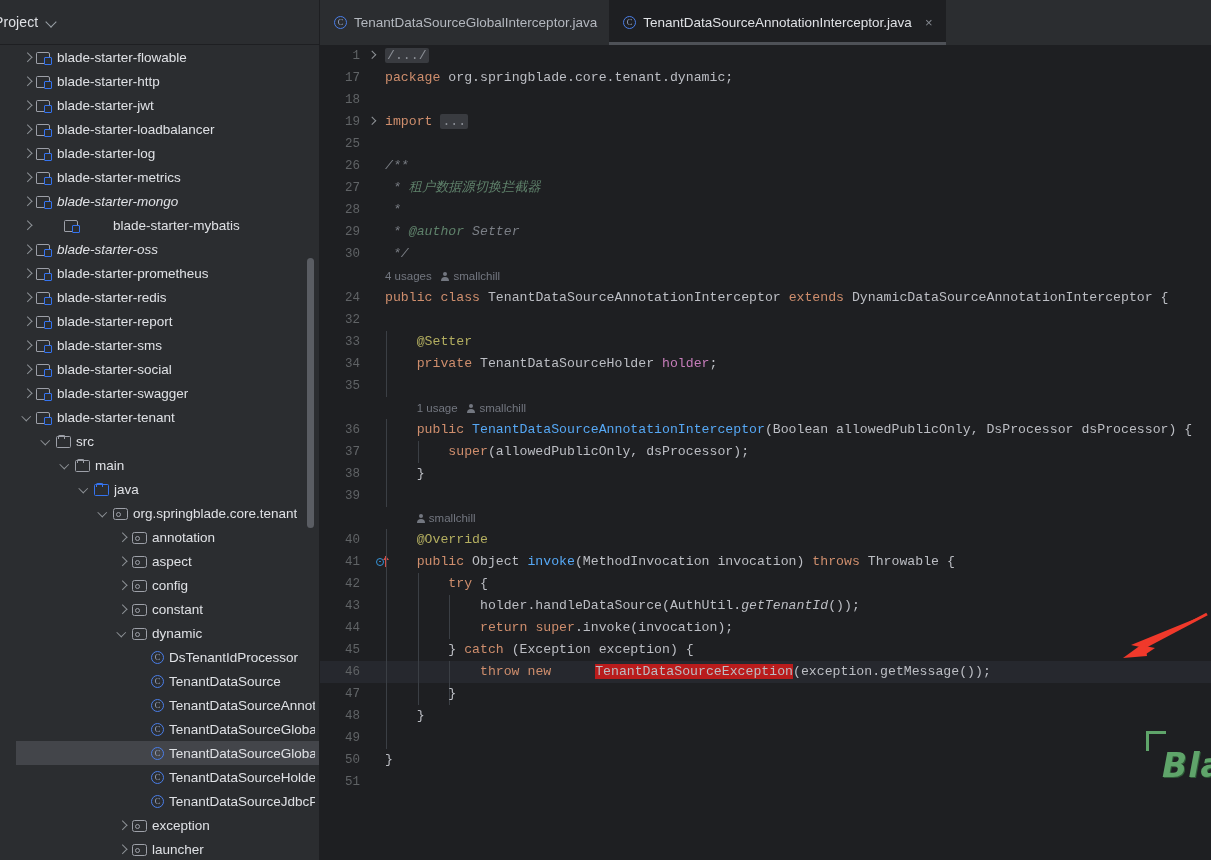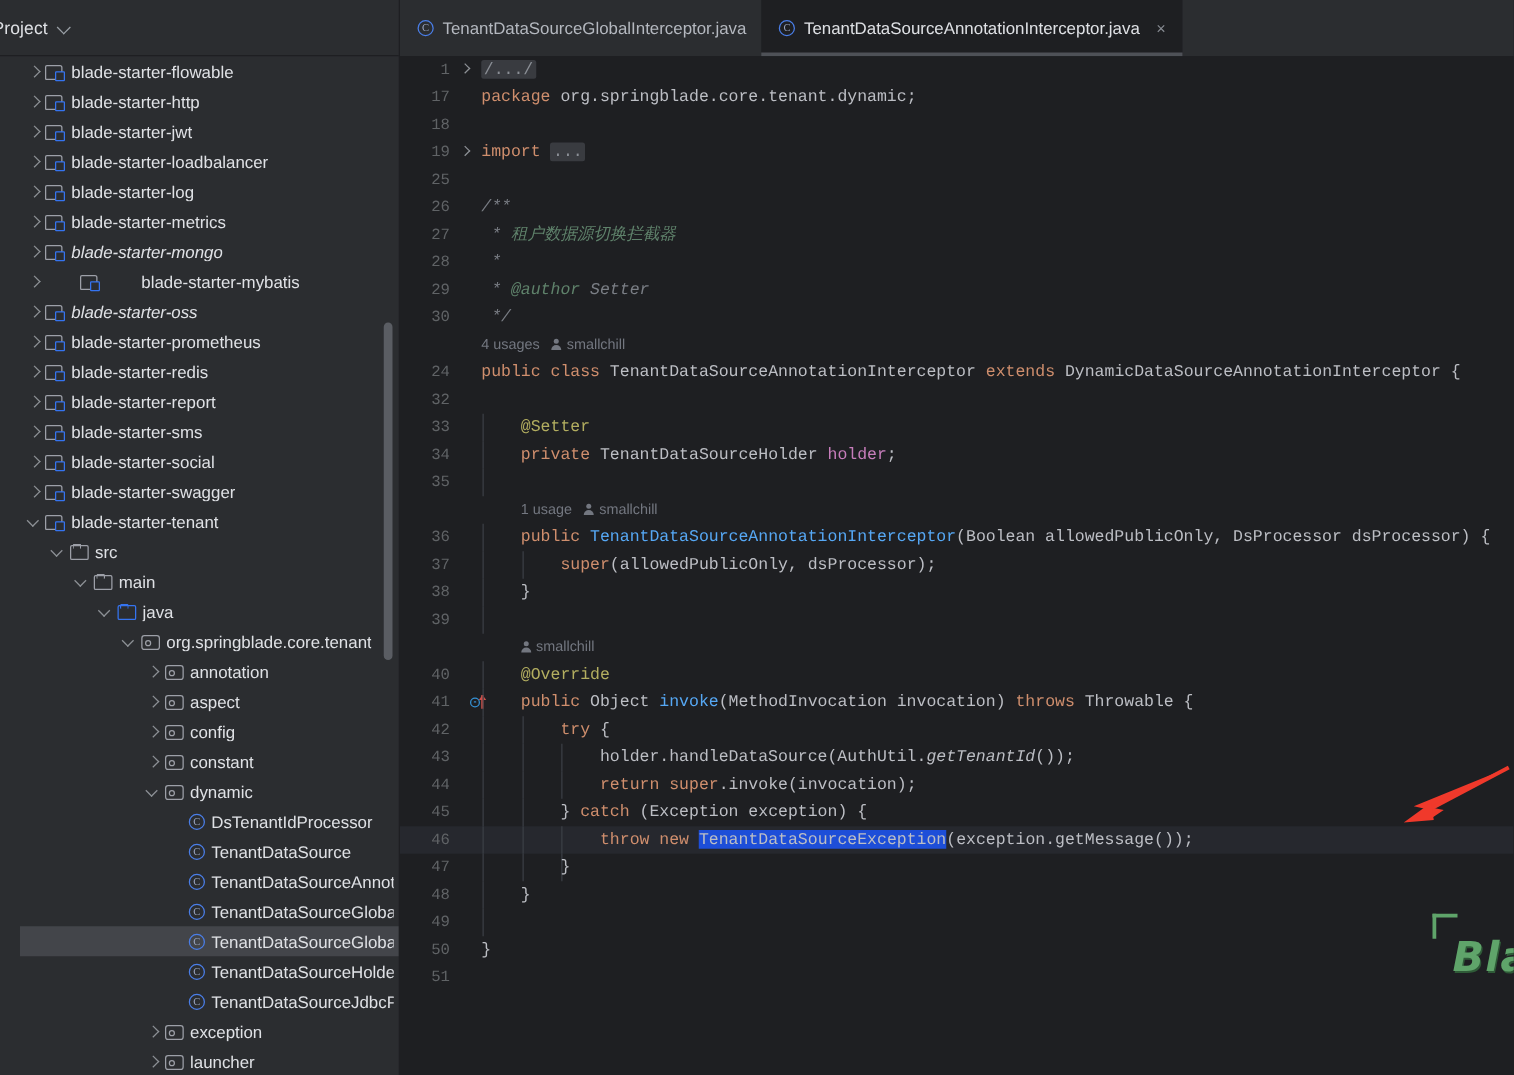--- a/index.html
+++ b/index.html
@@ -188,21 +188,21 @@
   .typ  { color: #bcbec4; }
   .cls  { color: #bcbec4; }
   .ctor { color: #56a8f5; }
   .mth  { color: #56a8f5; }
   .fld  { color: #c77dbb; }
   .ann  { color: #b3ae60; }
   .cmt  { color: #7a7e85; font-style: italic; }
   .cmtd { color: #5f826b; font-style: italic; }
   .stat { color: #bcbec4; font-style: italic; }
   .fold { background: #393b40; color: #8b8f96; border-radius: 2px; padding: 0 2px; }
-  .selid { background: #1d4ed8; }
+  .selid { background: #b91c1c; margin-left: 36px; }
 
   
   #watermark {
     position: absolute; left: 820px; top: 728px; width: 305px; height: 78px;
     pointer-events: none;
   }
   #watermark .wm-text {
     position: absolute; left: 22px; top: 16px;
     font-family: "DejaVu Sans", sans-serif; font-weight: bold; font-style: italic;
     font-size: 33px; letter-spacing: 1px; color: #5fa46a;

